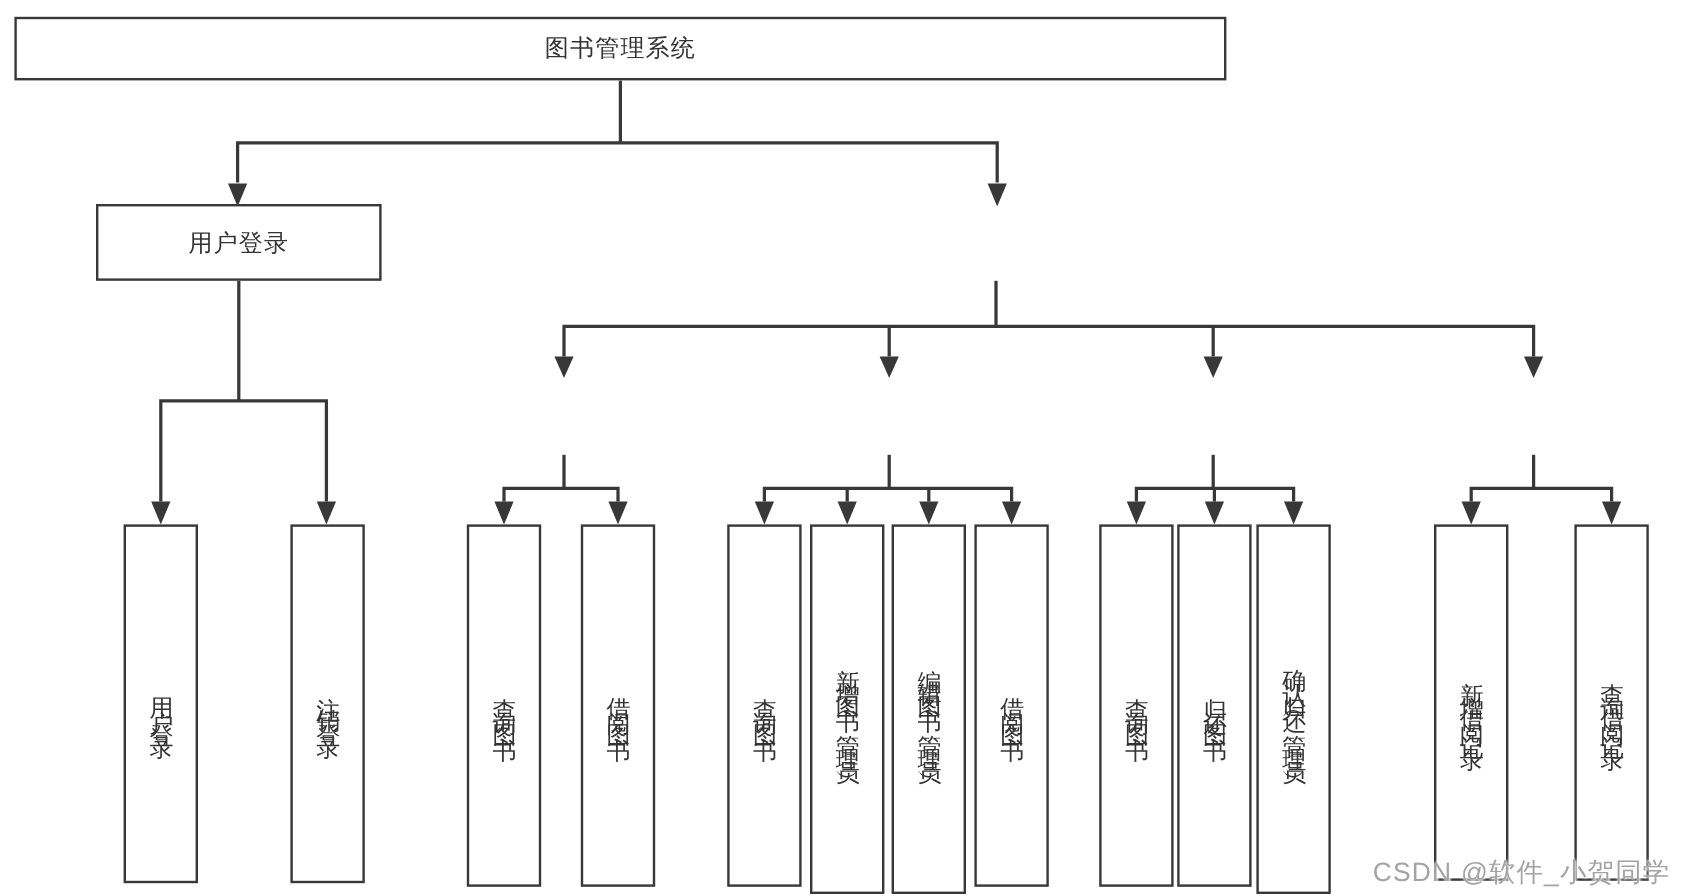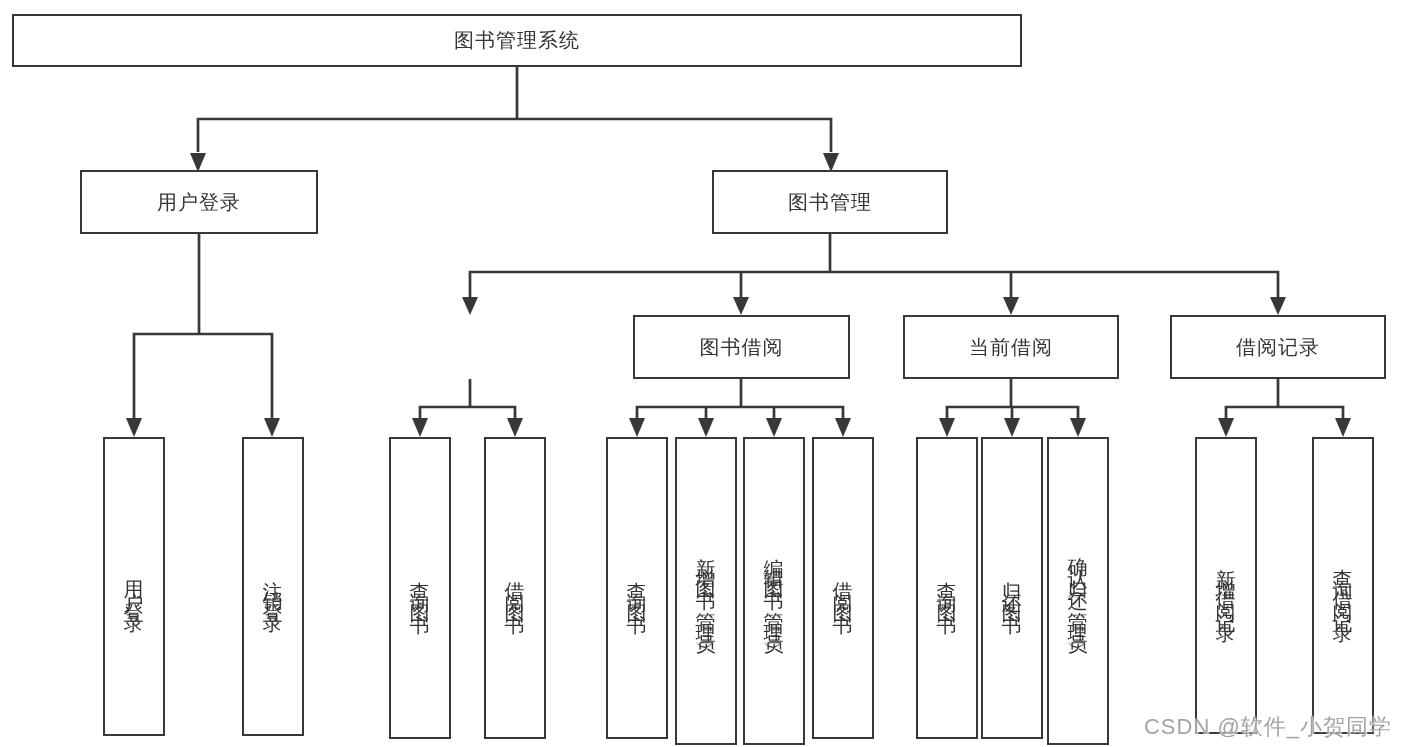--- a/index.html
+++ b/index.html
@@ -141,25 +141,21 @@
 
     <polyline points="1278,379 1278,407"></polyline>
     <polyline points="1226,418 1226,407 1343,407 1343,418"></polyline>
     <polygon points="1218,418 1234,418 1226,437"></polygon>
     <polygon points="1335,418 1351,418 1343,437"></polygon>
   </svg>
 
   <div class="node hbox" id="n-root">图书管理系统</div>
 
   <div class="node hbox" id="n-user">用户登录</div>
-  <div class="node hbox" id="n-book">图书管理</div>
 
-  <div class="node hbox" id="n-bor">图书借阅</div>
-  <div class="node hbox" id="n-cur">当前借阅</div>
-  <div class="node hbox" id="n-log">借阅记录</div>
 
   <div class="node vbox" id="l-user-login">用户登录</div>
   <div class="node vbox" id="l-user-logout">注销登录</div>
 
   <div class="node vbox" id="l-rec-query">查询图书</div>
   <div class="node vbox" id="l-rec-borrow">借阅图书</div>
 
   <div class="node vbox" id="l-bor-query">查询图书</div>
   <div class="node vbox" id="l-bor-add">新增图书（管理员）</div>
   <div class="node vbox" id="l-bor-edit">编辑图书（管理员）</div>

